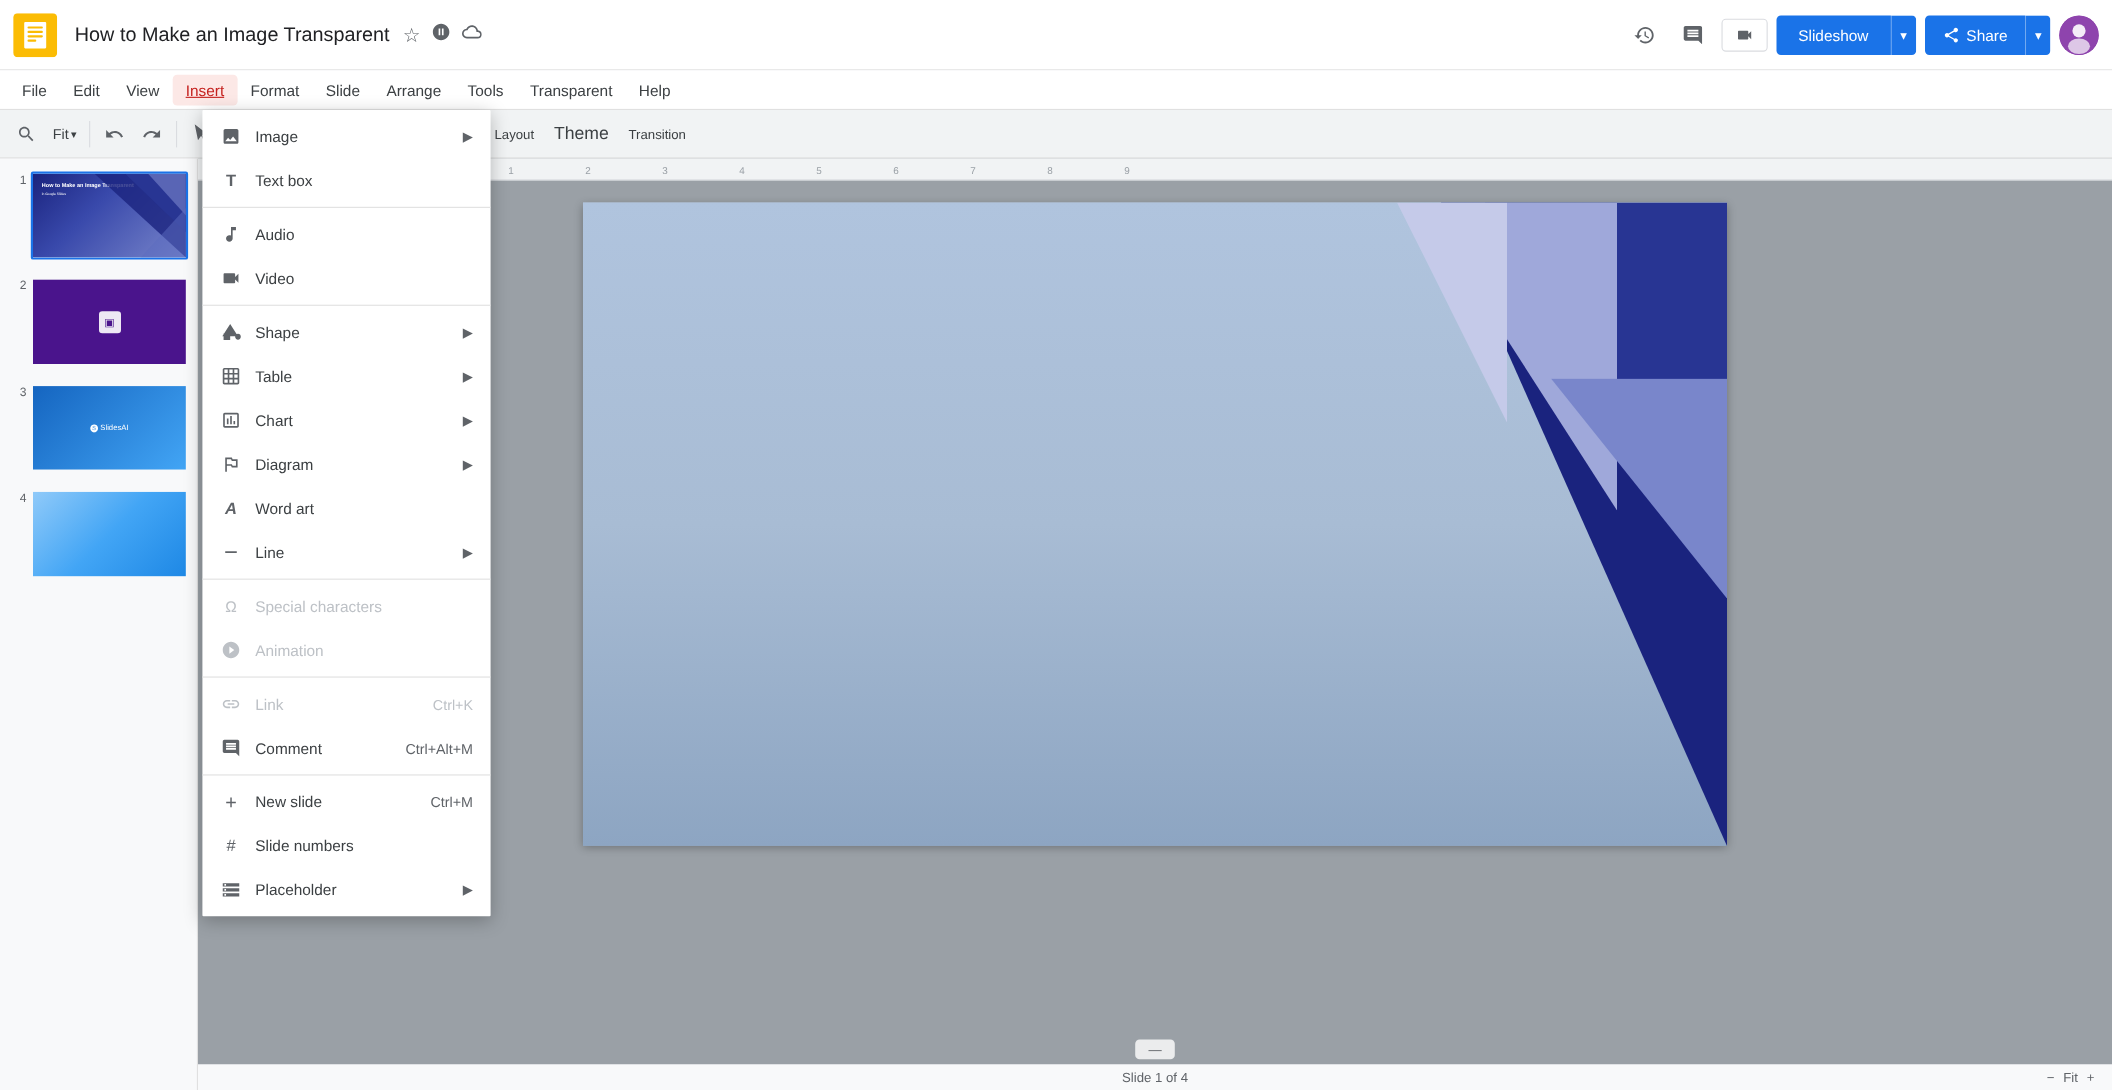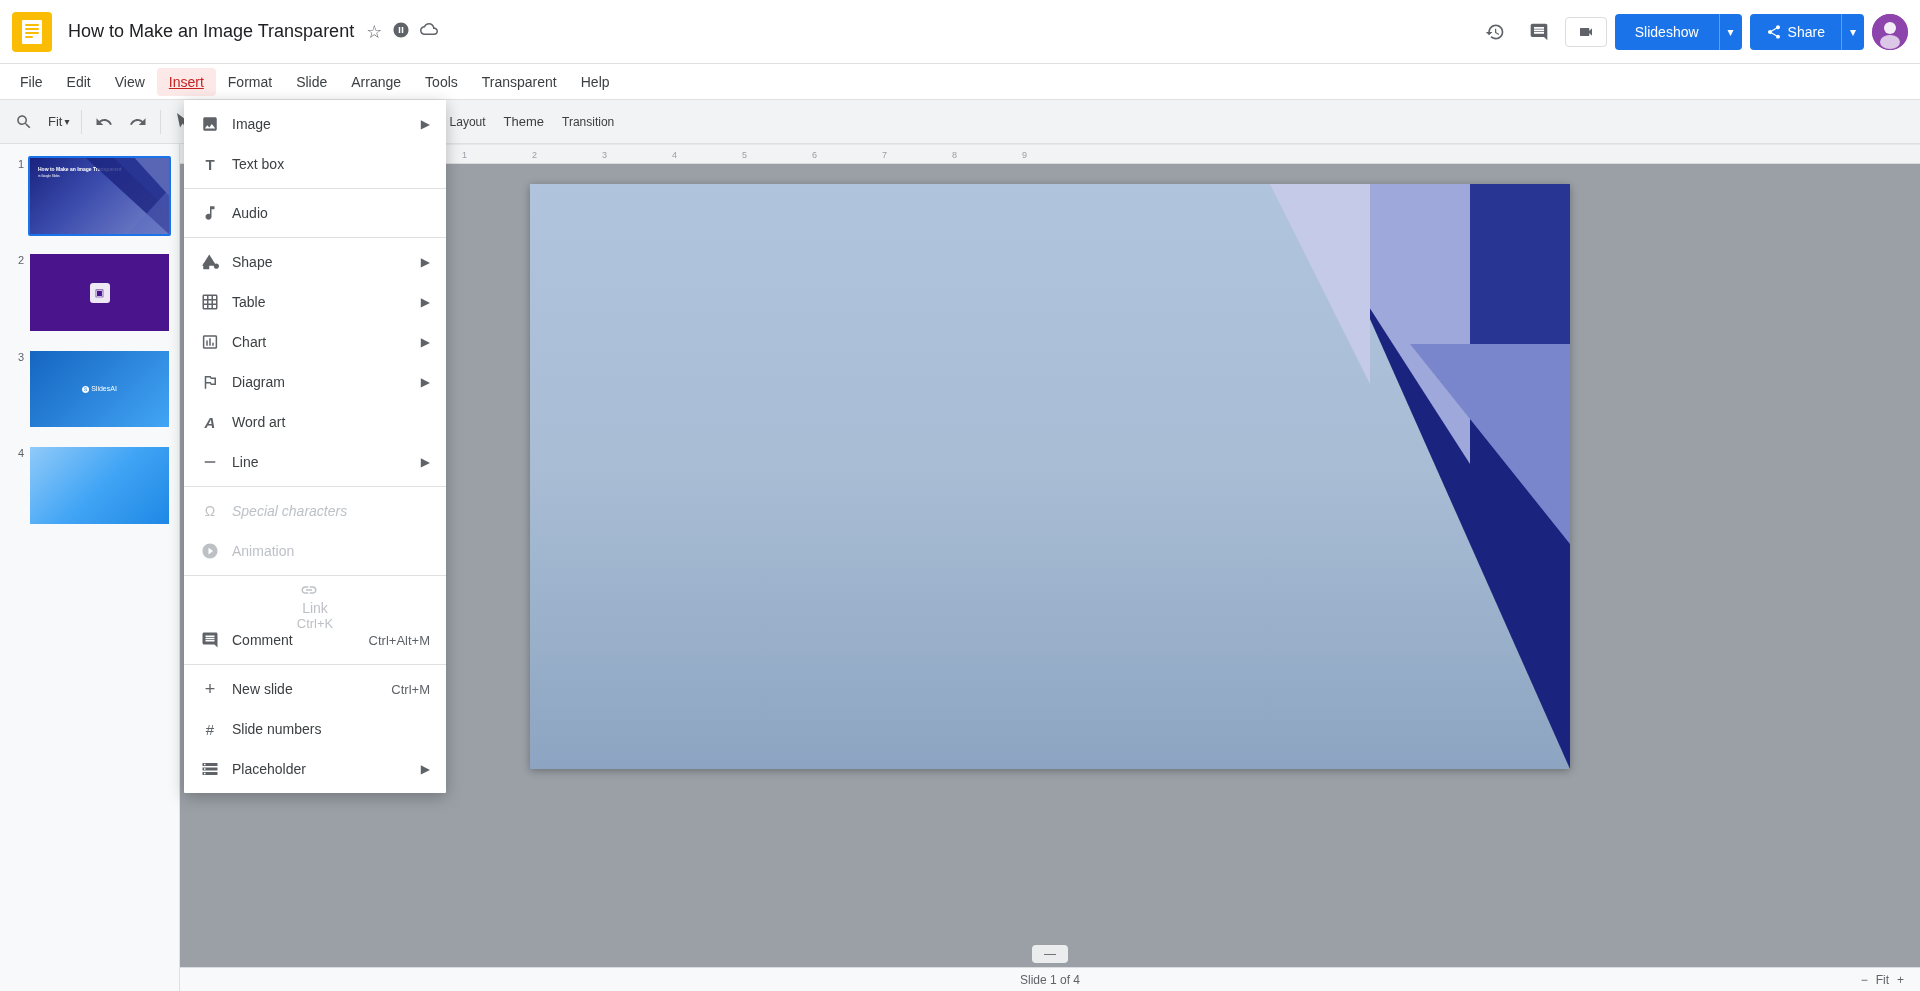--- a/index.html
+++ b/index.html
@@ -388,21 +388,20 @@
       padding: 0 16px;
       height: 40px;
       cursor: pointer;
       color: #3c4043;
       font-size: 14px;
       position: relative;
     }
     .dropdown-item.disabled {
       color: #bdc1c6;
       cursor: default;
-      flex-direction: column;
     }
     .dropdown-icon {
       width: 20px; height: 20px;
       margin-right: 12px;
       display: flex; align-items: center; justify-content: center;
       color: #5f6368;
       font-size: 16px;
       flex-shrink: 0;
     }
     .dropdown-item.disabled .dropdown-icon { color: #bdc1c6; }
@@ -552,21 +551,21 @@
       </svg>
   </button>
   <button class="toolbar-btn">
     <svg width="18" height="18" viewBox="0 0 24 24" fill="#5f6368">
         <path d="M19 13H5v-2h14v2z"></path>
       </svg>
   </button>
   <div class="toolbar-divider"></div>
   <button class="toolbar-btn" style="width:auto;padding:0 8px;font-size:12px;">Background</button>
   <button class="toolbar-btn" style="width:auto;padding:0 8px;font-size:12px;">Layout</button>
-  <button class="toolbar-btn" style="width:auto;padding:0 8px;font-size:13px;text-align:center;">Theme</button>
+  <button class="toolbar-btn" style="width:auto;padding:0 8px;font-size:16px;text-align:center;">Theme</button>
   <button class="toolbar-btn" style="width:auto;padding:0 8px;font-size:12px;">Transition</button>
 </div>
 
 <div id="main">
 
   <div id="slide-panel">
 
     <div class="slide-thumb active">
       <span class="slide-num">1</span>
       <div class="slide-preview">
@@ -679,20 +678,28 @@
 
   <div class="dropdown-item">
     <span class="dropdown-icon">
       <svg width="18" height="18" viewBox="0 0 24 24" fill="#5f6368">
           <path d="M12 3v10.55c-.59-.34-1.27-.55-2-.55-2.21 0-4 1.79-4 4s1.79 4 4 4 4-1.79 4-4V7h4V3h-6z"></path>
         </svg>
     </span>
     <span class="dropdown-label">Audio</span>
   </div>
 
+  <div class="dropdown-item">
+    <span class="dropdown-icon">
+      <svg width="18" height="18" viewBox="0 0 24 24" fill="#5f6368">
+          <path d="M17 10.5V7c0-.55-.45-1-1-1H4c-.55 0-1 .45-1 1v10c0 .55.45 1 1 1h12c.55 0 1-.45 1-1v-3.5l4 4v-11l-4 4z"></path>
+        </svg>
+    </span>
+    <span class="dropdown-label">Video</span>
+  </div>
 
   <div class="menu-section-divider"></div>
 
   <div class="dropdown-item">
     <span class="dropdown-icon">
       <svg width="18" height="18" viewBox="0 0 24 24" fill="#5f6368">
           <path d="M11 13.5v8H3v-8h8zm9.5.5c1.93 0 3.5 1.57 3.5 3.5S22.43 21 20.5 21 17 19.43 17 17.5s1.57-3.5 3.5-3.5zM11 2L20.5 17h-19L11 2z"></path>
         </svg>
     </span>
     <span class="dropdown-label">Shape</span>
@@ -741,21 +748,21 @@
         </svg>
     </span>
     <span class="dropdown-label">Line</span>
     <span class="dropdown-arrow">▶</span>
   </div>
 
   <div class="menu-section-divider"></div>
 
   <div class="dropdown-item">
     <span class="dropdown-icon" style="font-size:14px;color:#bdc1c6;">Ω</span>
-    <span class="dropdown-label" style="color:#bdc1c6;font-style:italic;">Special characters</span>
+    <span class="dropdown-label" style="color:#bdc1c6;">Special characters</span>
   </div>
 
   <div class="dropdown-item">
     <span class="dropdown-icon" style="color:#bdc1c6;">
       <svg width="18" height="18" viewBox="0 0 24 24" fill="#bdc1c6">
           <path d="M12 2C6.48 2 2 6.48 2 12s4.48 10 10 10 10-4.48 10-10S17.52 2 12 2zm-2 14.5v-9l6 4.5-6 4.5z"></path>
         </svg>
     </span>
     <span class="dropdown-label" style="color:#bdc1c6;">Animation</span>
   </div>

